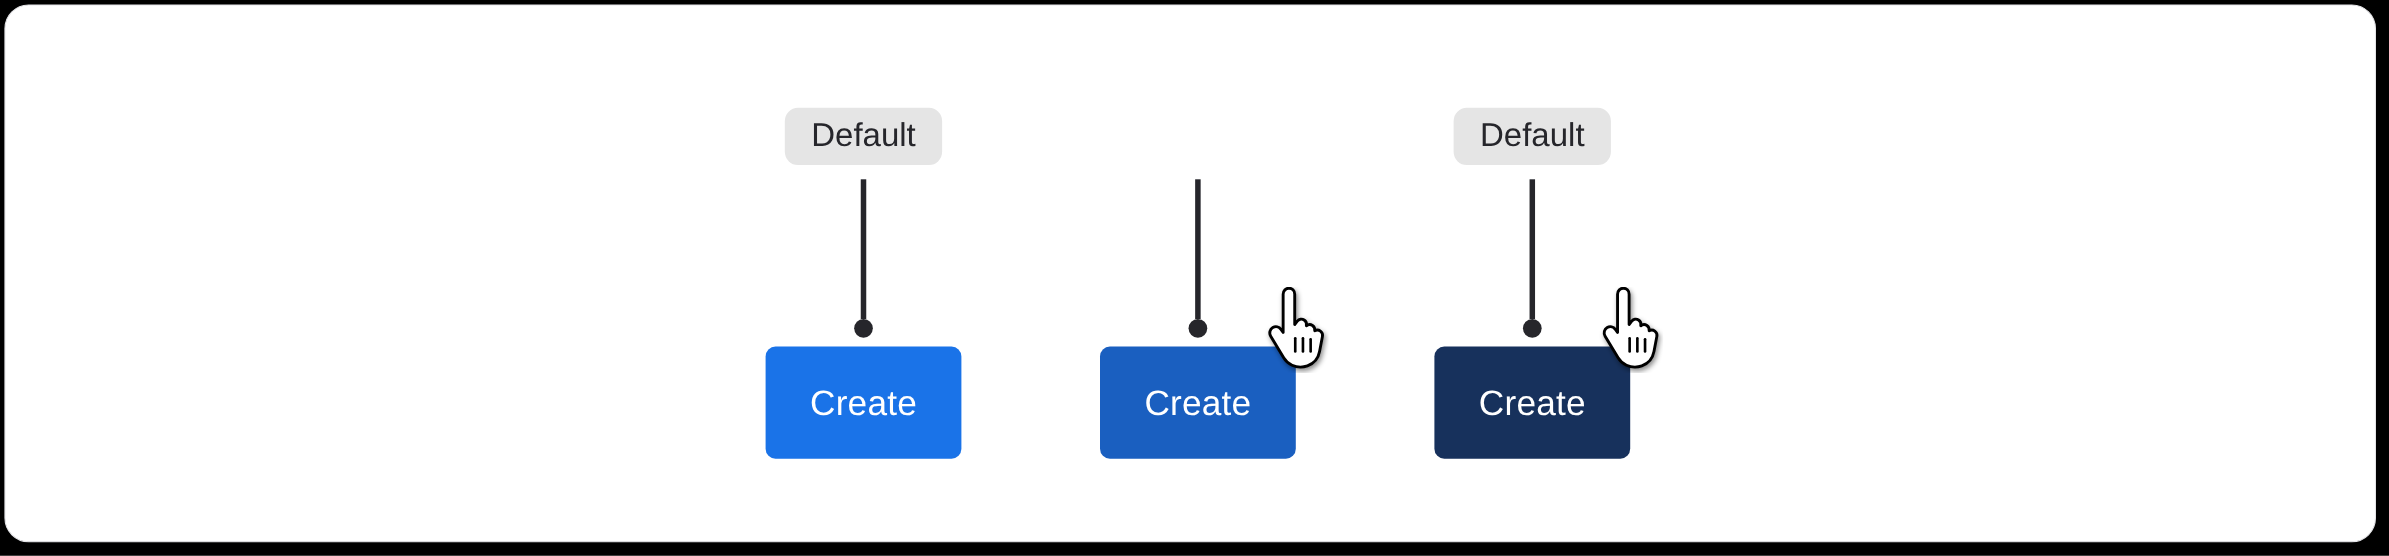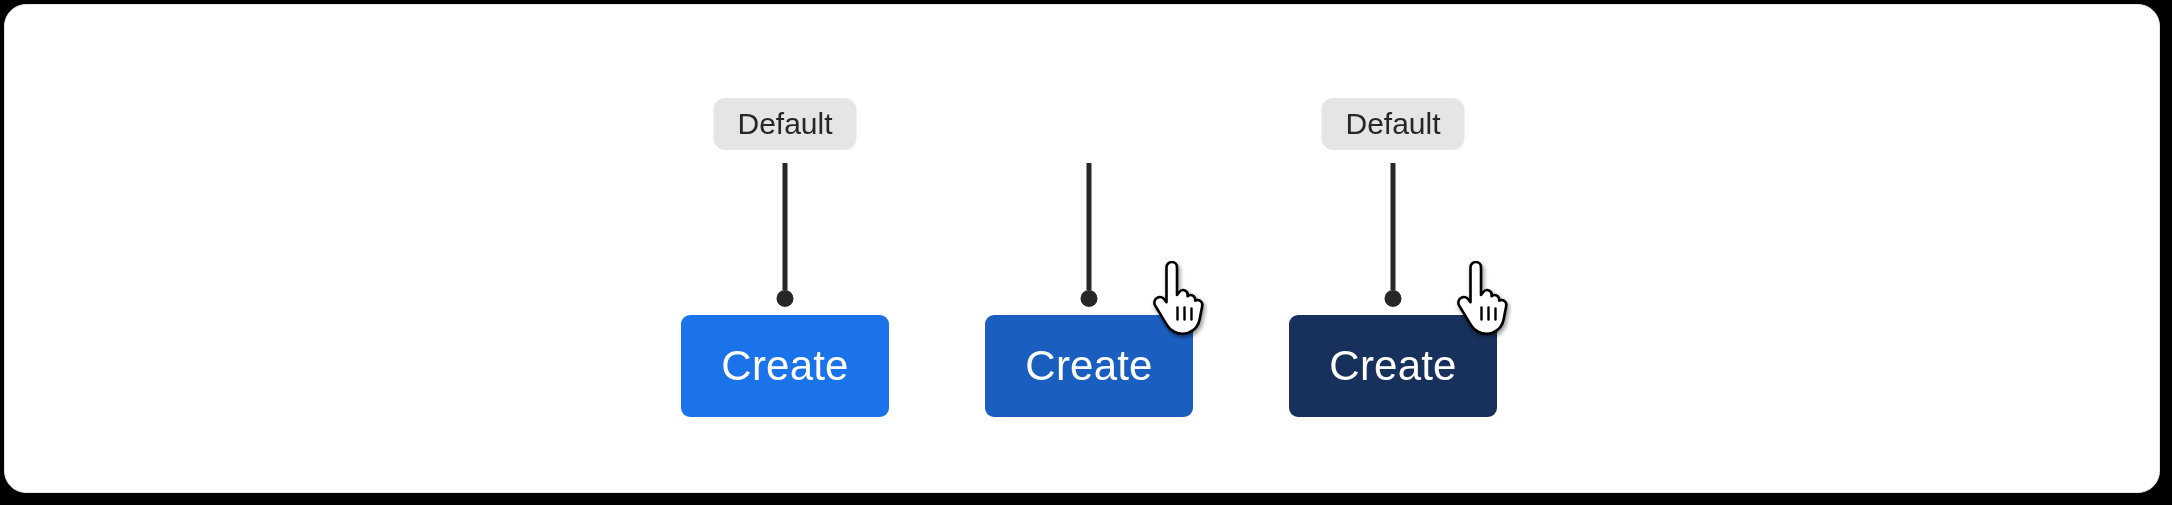--- a/index.html
+++ b/index.html
@@ -78,27 +78,27 @@
     border-radius: 50%;
     background: #26262b;
   }
 
   
   .create-button {
     position: absolute;
     top: 310px;
     left: 50%;
     transform: translateX(-50%);
-    width: 208px;
+    width: 178px;
     height: 102px;
     border: none;
     border-radius: 9px;
     color: #ffffff;
     font-family: "Liberation Sans", sans-serif;
-    font-size: 42px;
+    font-size: 32px;
     line-height: 1;
     letter-spacing: 0.2px;
     cursor: pointer;
     display: flex;
     align-items: center;
     justify-content: center;
     padding: 0;
     box-sizing: border-box;
   }
 

